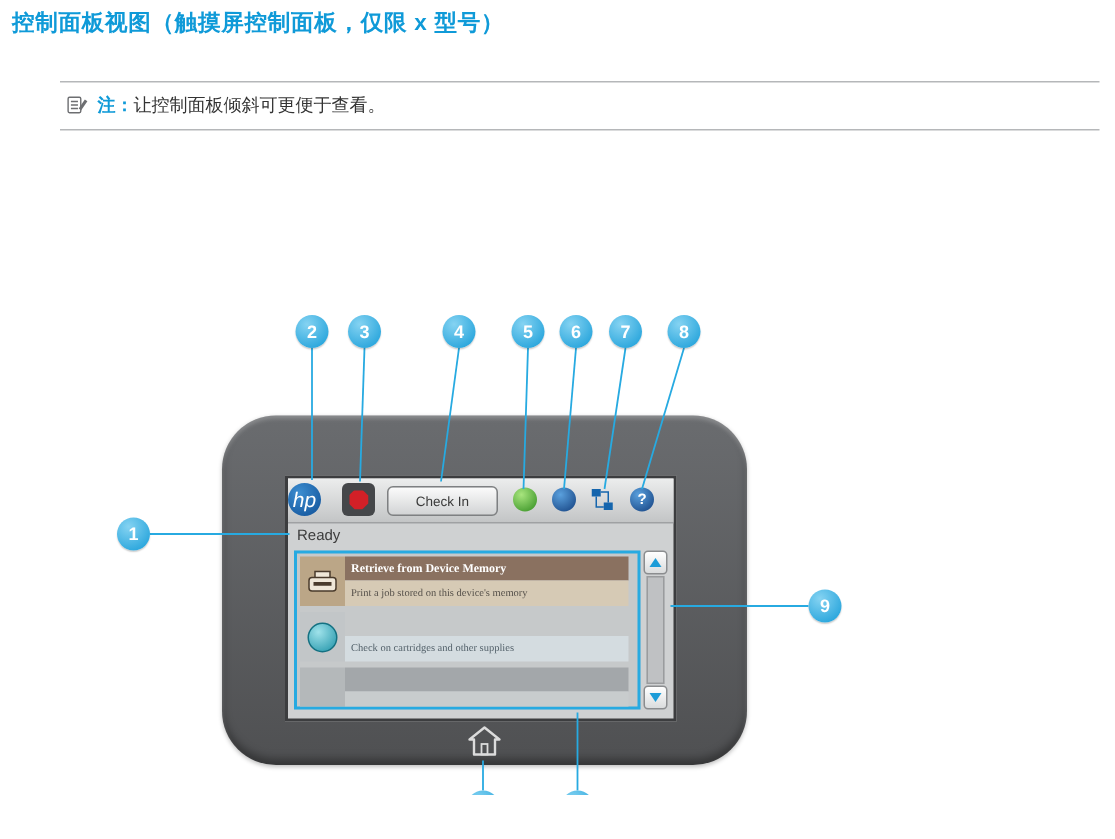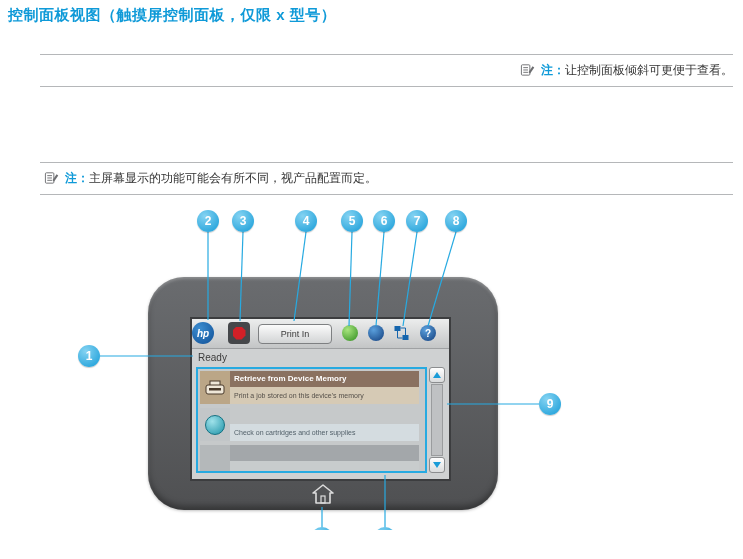--- a/index.html
+++ b/index.html
@@ -4,63 +4,63 @@
 <style>
   html,body { margin:0; padding:0; background:#fff; }
   .page { position:relative; width:743px; height:530px; background:#fff;
           font-family:"Liberation Sans", sans-serif; overflow:hidden; }
 
   .title { position:absolute; left:8px; top:6px; margin:0; font-size:15px;
            font-weight:bold; color:#0f9ad8; letter-spacing:.5px; }
 
   .note { position:absolute; left:40px; right:10px; border-top:1px solid #b5b7b9;
           border-bottom:1px solid #b5b7b9; padding:7px 0 7px 0; font-size:12px; color:#333; }
-  .note1 { top:54px;text-align:right; }
+  .note1 { top:54px; }
   .note2 { top:162px; }
   .note-icon { display:inline-block; width:15px; height:15px; vertical-align:-3px; margin:0 6px 0 4px; }
   .note-label { color:#0f9ad8; font-weight:bold; }
 
   .para { position:absolute; left:65px; margin:0; font-size:12.5px; color:#333; }
   .para1 { top:90px; }
   .para2 { top:112px; width:672px; line-height:20px; }
   .inline-home { display:inline-block; font-size:14px; color:#4a4a4a; margin:0 2px; }
 
   
   .bezel { position:absolute; left:148px; top:277px; width:350px; height:233px;
            background:linear-gradient(#6a6c6f,#4f5052); border-radius:36px;
            box-shadow:inset 0 2px 3px rgba(255,255,255,.25), inset 0 -4px 6px rgba(0,0,0,.35), 0 1px 3px rgba(0,0,0,.25); }
   .screen { position:absolute; left:42px; top:40px; width:257px; height:160px;
             background:#cfd1d2; border:2px solid #3c3d3f; }
 
   .toolbar { position:absolute; left:0; top:0; right:0; height:29px;
              background:linear-gradient(#eceded,#c3c5c6); border-bottom:1px solid #9fa1a3; }
   .hp-logo { position:absolute; left:0; top:3px; width:22px; height:22px; border-radius:50%;
              background:radial-gradient(circle at 35% 30%, #3c8dd0, #0f4f96);
-             color:#fff; font-style:italic; font-weight:bold; font-size:10px;
+             color:#fff; font-style:italic; font-weight:normal; font-size:14px;
              display:flex; align-items:center; justify-content:center; }
   .stop-btn { position:absolute; left:36px; top:3px; width:22px; height:22px; border-radius:4px;
               background:#45474a; display:flex; align-items:center; justify-content:center; }
   .stop-octagon { width:13px; height:13px; background:#d22027;
                   clip-path:polygon(30% 0,70% 0,100% 30%,100% 70%,70% 100%,30% 100%,0 70%,0 30%); }
   .signin-btn { position:absolute; left:66px; top:5px; width:72px; height:18px;
                 border:1px solid #7e8082; border-radius:4px;
                 background:linear-gradient(#fbfbfb,#d2d4d5); font-size:9px; color:#3a3a3a;
                 display:flex; align-items:center; justify-content:center; }
   .ball { position:absolute; top:6px; width:16px; height:16px; border-radius:50%; }
   .ball-green { left:150px; background:radial-gradient(circle at 35% 30%, #a8e57e, #2f8c1e); }
   .ball-blue  { left:176px; background:radial-gradient(circle at 35% 30%, #5aa0dd, #123e7d); }
   .net-icon   { position:absolute; left:201px; top:6px; width:17px; height:16px; }
   .ball-help  { left:228px; background:radial-gradient(circle at 35% 30%, #5aa0dd, #123e7d);
                 color:#fff; font-size:10px; font-weight:bold;
                 display:flex; align-items:center; justify-content:center; }
 
   .status { position:absolute; left:6px; top:33px; font-size:10px; color:#3c3c3c; }
 
   .list-panel { position:absolute; left:4px; top:48px; width:227px; height:102px;
-                border:2px solid #27aae1; background:#c6c9ca; overflow:hidden; }
+                border:2px solid #27aae1; background:#c6c9ca; overflow:hidden;font-family:Liberation Serif, serif; }
   .item { position:absolute; left:2px; width:219px; height:33px; }
   .item-icon { position:absolute; left:0; top:0; width:30px; height:33px;
                display:flex; align-items:center; justify-content:center; }
   .item-title { position:absolute; left:30px; right:0; top:0; height:16px; line-height:16px;
                 font-size:8px; font-weight:bold; color:#fff; padding-left:4px; overflow:hidden; white-space:nowrap; }
   .item-sub { position:absolute; left:30px; right:0; top:16px; height:17px; line-height:17px;
               font-size:7px; color:#55504a; padding-left:4px; overflow:hidden; white-space:nowrap; }
   .item1 { top:2px; }  .item1 .item-icon{ background:#bba687; } .item1 .item-title{ background:#8a7160; } .item1 .item-sub{ background:#d6cab5; }
   .item2 { top:39px; } .item2 .item-icon{ background:#c2c6c8; } .item2 .item-title{ background:#41aee1; } .item2 .item-sub{ background:#d4dce0; color:#53616a; }
   .item3 { top:76px; } .item3 .item-icon{ background:#b4b8ba; } .item3 .item-title{ background:#a3a7aa; } .item3 .item-sub{ background:#c8cccd; }
@@ -107,41 +107,30 @@
         <line x1="3.5" y1="6" x2="8.5" y2="6" stroke="#6d6e71"></line>
         <line x1="3.5" y1="8.5" x2="8.5" y2="8.5" stroke="#6d6e71"></line>
         <line x1="3.5" y1="11" x2="8.5" y2="11" stroke="#6d6e71"></line>
         <path d="M9 11 L13.4 4.6 L15.2 5.9 L10.8 12.3 Z" fill="#6d6e71"></path>
       </svg>
     </span><span class="note-label">注：</span><span>让控制面板倾斜可更便于查看。</span>
   </div>
 
 
 
-  <div class="note note2">
-    <span class="note-icon">
-      <svg viewBox="0 0 16 16" width="15" height="15">
-        <rect x="1.5" y="3" width="9" height="11" rx="1" fill="#fff" stroke="#6d6e71"></rect>
-        <line x1="3.5" y1="6" x2="8.5" y2="6" stroke="#6d6e71"></line>
-        <line x1="3.5" y1="8.5" x2="8.5" y2="8.5" stroke="#6d6e71"></line>
-        <line x1="3.5" y1="11" x2="8.5" y2="11" stroke="#6d6e71"></line>
-        <path d="M9 11 L13.4 4.6 L15.2 5.9 L10.8 12.3 Z" fill="#6d6e71"></path>
-      </svg>
-    </span><span class="note-label">注：</span><span>主屏幕显示的功能可能会有所不同，视产品配置而定。</span>
-  </div>
 
   <div class="bezel">
     <div class="screen">
 
       <div class="toolbar">
         <div class="hp-logo">hp</div>
         <div class="stop-btn">
           <div class="stop-octagon"></div>
         </div>
-        <div class="signin-btn">Print In</div>
+        <div class="signin-btn">Check In</div>
         <div class="ball ball-green"></div>
         <div class="ball ball-blue"></div>
         <span class="net-icon">
           <svg viewBox="0 0 16 16" width="17" height="16">
             <rect x="1" y="1" width="6" height="5" fill="#1565ad"></rect>
             <rect x="9" y="10" width="6" height="5" fill="#1565ad"></rect>
             <path d="M4 6 V13 H9" stroke="#1565ad" fill="none"></path>
             <path d="M12 10 V3 H7" stroke="#1565ad" fill="none"></path>
           </svg>
         </span>

